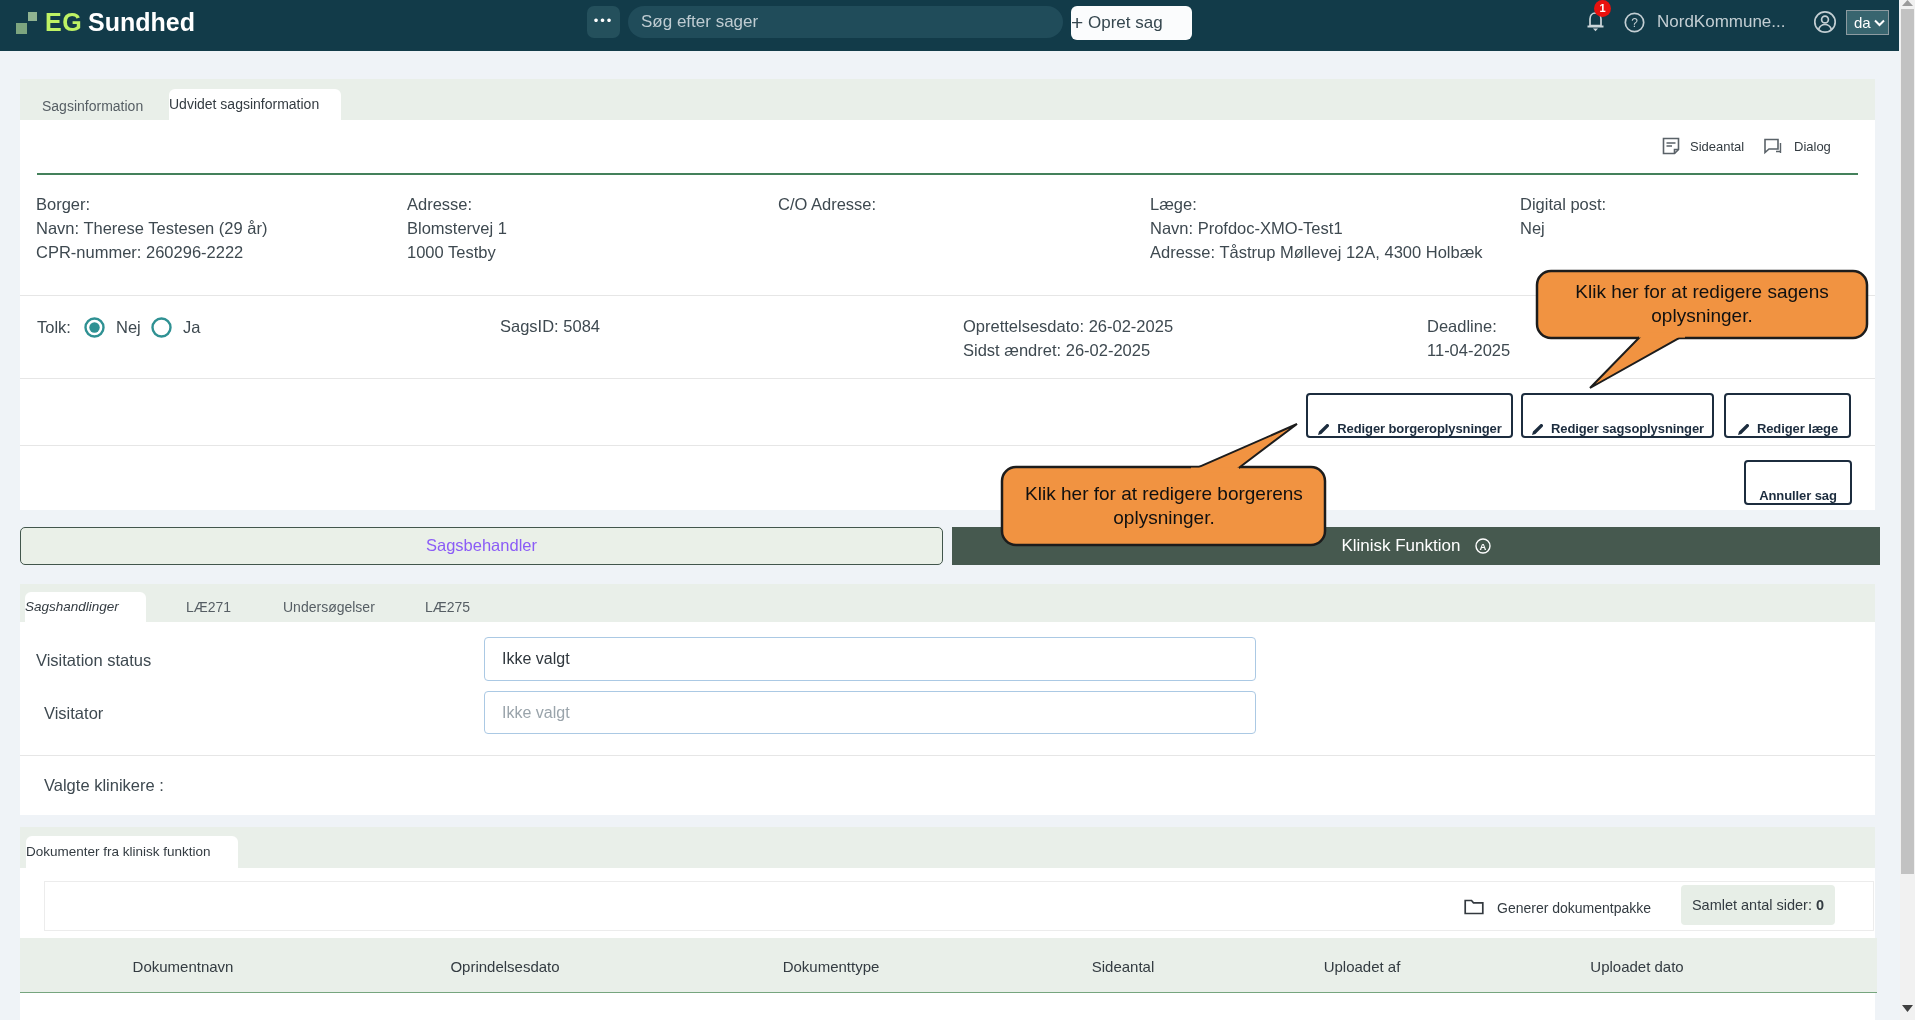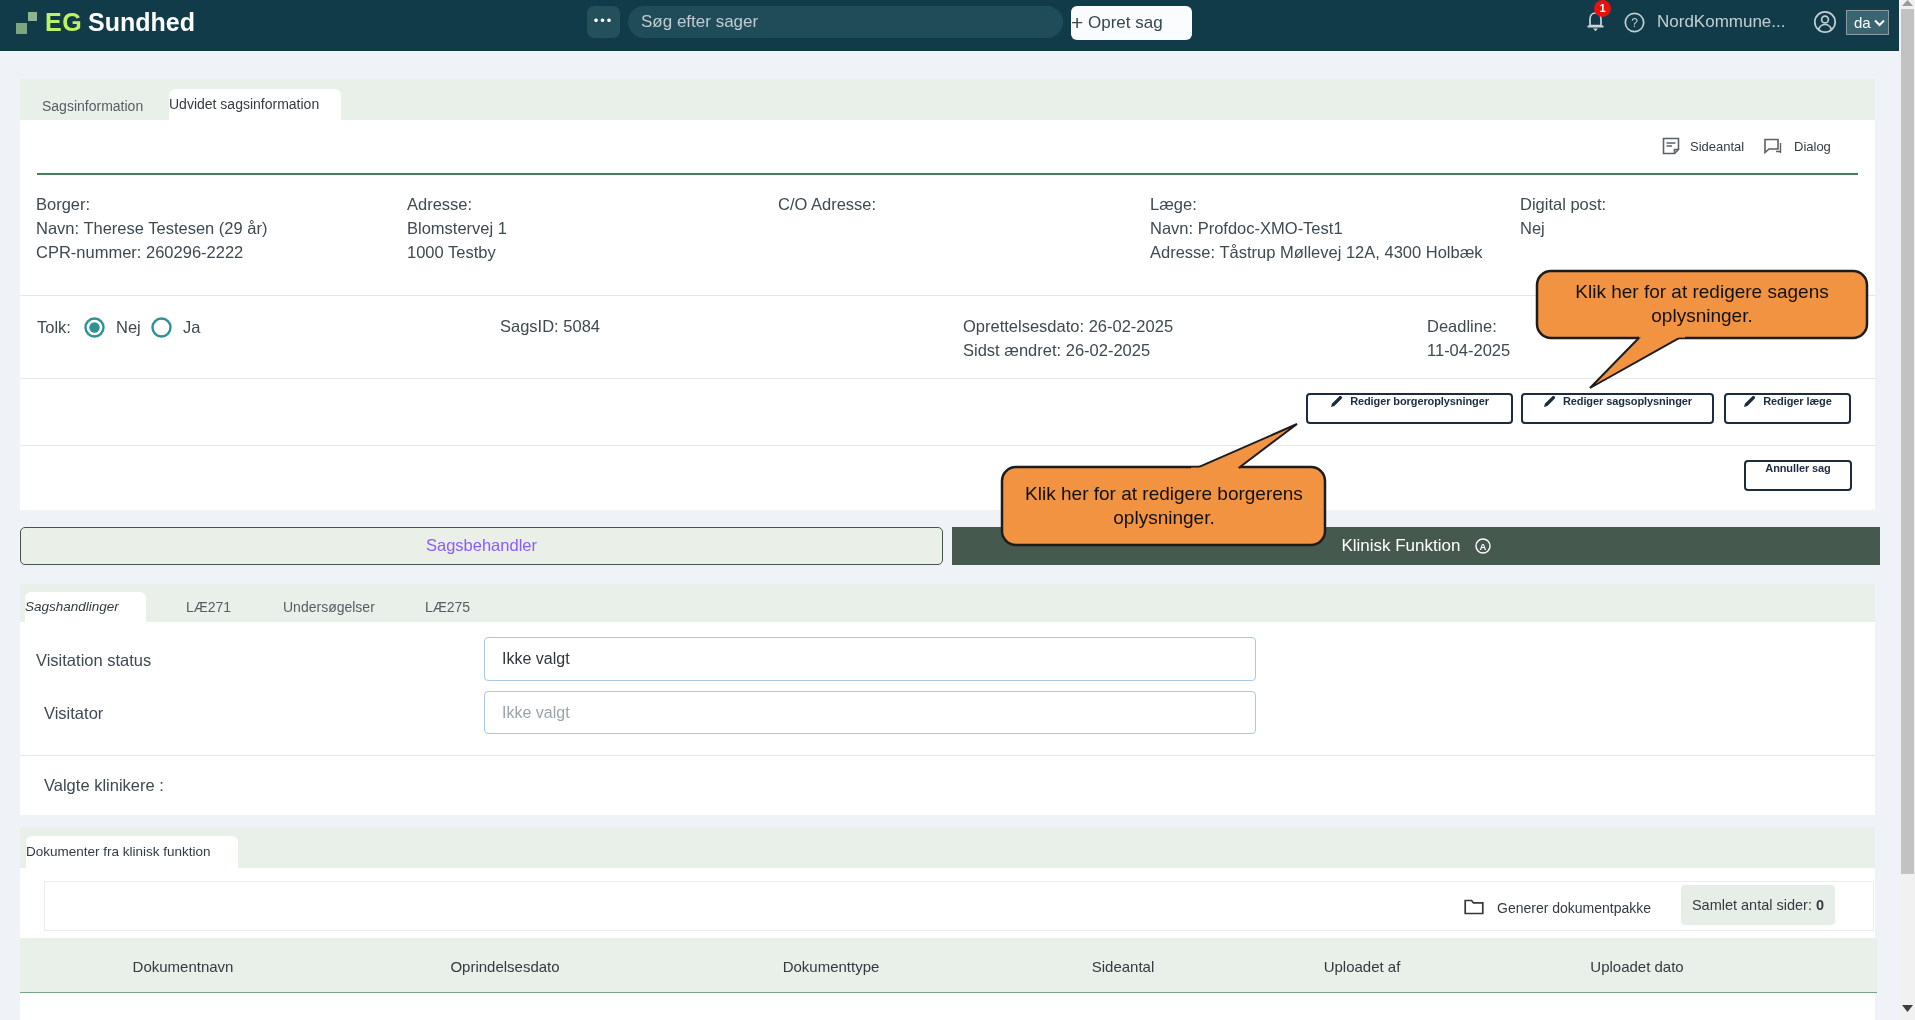--- a/index.html
+++ b/index.html
@@ -24,21 +24,21 @@
 
 .tabbar { position:absolute; background:#e9efe9; }
 .tab-active { position:absolute; background:#fff; border-radius:6px 6px 0 0; text-align:left; color:#333b41; }
 .card { position:absolute; background:#fff; }
 .divider { position:absolute; height:1px; background:#e6e6e6; }
 .lbl { color:#3e4950; font-size:16.5px; }
 
 #greenline { position:absolute; left:37px; top:173px; width:1821px; height:2px; background:#44815b; }
 .infocol { position:absolute; top:192px; color:#3e4950; font-size:16.5px; line-height:24px; }
 
-.editbtn { position:absolute; height:31px; background:#fff; border:2px solid #1c2c3e; border-radius:4px; color:#1c2c3e; font-size:11px; font-weight:bold; letter-spacing:-0.1px; white-space:nowrap; display:flex; align-items:flex-start; justify-content:center; }
+.editbtn { position:absolute; height:45px; background:#fff; border:2px solid #1c2c3e; border-radius:4px; color:#1c2c3e; font-size:13px; font-weight:bold; letter-spacing:-0.1px; white-space:nowrap; display:flex; align-items:flex-end; justify-content:center; }
 .editbtn svg { margin-right:7px; flex:0 0 auto; }
 
 .input { position:absolute; background:#fff; border:1px solid #abc9e4; border-radius:4px; font-size:16px; padding-left:17px; display:flex; align-items:center; }
 
 .th { position:absolute; color:#333b41; font-size:15px; transform:translateX(-50%); }
 </style>
 </head>
 <body>
 
 <div id="header">

